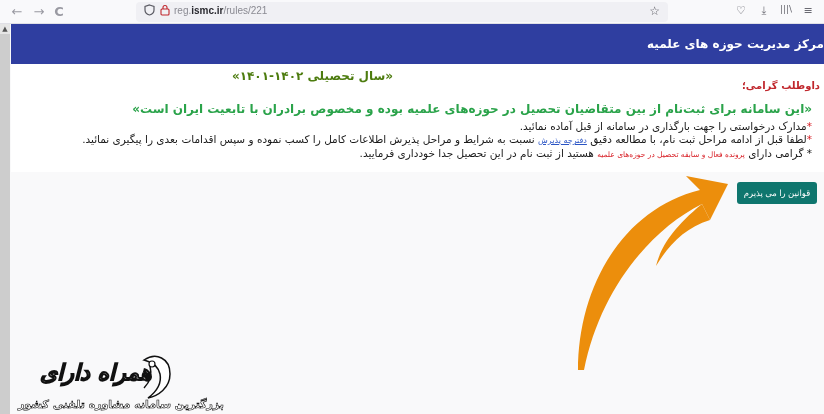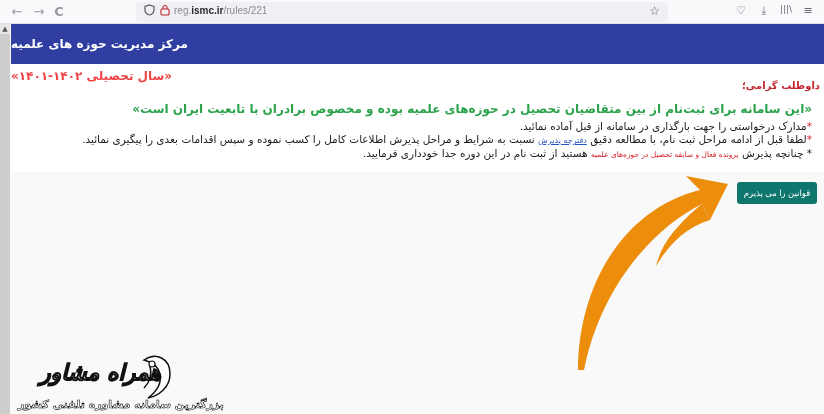--- a/index.html
+++ b/index.html
@@ -10,24 +10,24 @@
   .url-icon { position: absolute; top: 2px; width: 14px; height: 16px; font-size: 11px; line-height: 16px; color: #6a6a72; text-align: center; }
   .url-text { position: absolute; left: 38px; top: 3px; font-size: 10px; color: #8a8a92; font-family: "Liberation Sans", sans-serif; }
   .url-text b { color: #2a2a30; font-weight: 700; }
   .star { position: absolute; right: 8px; top: 2px; font-size: 12px; color: #5a5a62; }
   .toolbar-icon { position: absolute; top: 4px; font-size: 11px; color: #6a6a72; width: 16px; text-align: center; }
 
   .scrollbar { position: absolute; left: 0; top: 24px; width: 10px; height: 390px; background: #cdcdcd; }
   .scroll-up { position: absolute; left: 0; top: 24px; width: 10px; height: 10px; background: #e6e6e6; font-size: 7px; line-height: 10px; text-align: center; color: #555; }
 
   .page { position: absolute; left: 11px; top: 24px; width: 813px; height: 390px; direction: rtl; }
-  .header { position: absolute; left: 0; top: 0; width: 813px; height: 40px; background: #2f3ea0; color: #fff; text-align: left; font-size: 12px; line-height: 40px; font-weight: 600; }
+  .header { position: absolute; left: 0; top: 0; width: 813px; height: 40px; background: #2f3ea0; color: #fff; text-align: right; font-size: 12px; line-height: 40px; font-weight: 600; }
   .content { position: absolute; left: 0; top: 40px; width: 813px; height: 108px; background: #ffffff; }
   .greet { position: absolute; right: 4px; top: 7px; color: #c0262c; font-size: 10px; font-weight: 600; margin-top: 9px; }
-  .year { position: absolute; right: 210px; left: 0; top: 5px; text-align: left; color: #ef4444; font-size: 12px; font-weight: 700; }
+  .year { position: absolute; right: 210px; left: 0; top: 5px; text-align: center; color: #4d7c0f; font-size: 12px; font-weight: 700; }
   .intro { position: absolute; right: 12px; top: 38px; color: #2aa34a; font-size: 12px; font-weight: 600; white-space: nowrap; margin-left: 48px; }
   .rules { position: absolute; right: 12px; top: 56px; font-size: 10.5px; color: #1a1a1a; line-height: 13px; }
   .rule { white-space: nowrap; }
   .ast-red { color: #d81f26; }
   .ast-dark { color: #1a1a1a; }
   .link { color: #2a54c4; text-decoration: underline; font-size: 8px; }
   .red-small { color: #d81f26; font-size: 7.5px; text-align: center; }
   .accept-btn { position: absolute; right: 7px; top: 158px; width: 80px; height: 22px; background: #0f766e; color: #fff; font-size: 8.5px; border: none; border-radius: 3px; text-align: center; line-height: 22px; cursor: pointer; }
 
   .arrow { position: absolute; left: 560px; top: 170px; width: 190px; height: 200px; }
@@ -76,34 +76,34 @@
     <div class="intro">«این سامانه برای ثبت‌نام از بین متقاضیان تحصیل در حوزه‌های علمیه بوده و مخصوص برادران با تابعیت ایران است»</div>
 
     <div class="rules">
       <div class="rule">
         <span class="ast-red">*</span><span>مدارک درخواستی را جهت بارگذاری در سامانه از قبل آماده نمائید.</span>
       </div>
       <div class="rule">
         <span class="ast-red">*</span><span>لطفا قبل از ادامه مراحل ثبت نام، با مطالعه دقیق </span><a class="link">دفترچه پذیرش</a><span> نسبت به شرایط و مراحل پذیرش اطلاعات کامل را کسب نموده و سپس اقدامات بعدی را پیگیری نمائید.</span>
       </div>
       <div class="rule">
-        <span class="ast-dark">*</span> <span>چنانچه پذیرش </span><span class="red-small">پرونده فعال و سابقه تحصیل در حوزه‌های علمیه</span><span> هستید از ثبت نام در این دوره جدا خودداری فرمایید.</span>
+        <span class="ast-dark">*</span> <span>گرامی دارای </span><span class="red-small">پرونده فعال و سابقه تحصیل در حوزه‌های علمیه</span><span> هستید از ثبت نام در این تحصیل جدا خودداری فرمایید.</span>
       </div>
     </div>
   </div>
 
   <button class="accept-btn">قوانین را می پذیرم</button>
 </div>
 
 <svg class="arrow" viewBox="0 0 190 200">
   <path d="M18 200 C 18 120, 60 40, 140 20 L 126 6 L 168 14 L 150 50 L 142 34 C 90 60, 40 120, 24 200 Z" fill="#ec8e0c"></path>
   <path d="M142 34 C 110 60, 100 80, 96 96 C 108 76, 124 58, 150 50 Z" fill="#ec8e0c"></path>
 </svg>
 
 <div class="logo">
   <svg class="logo-emblem" viewBox="0 0 40 52">
     <path d="M8 8 C 20 0, 34 6, 34 22 C 34 36, 22 44, 12 46 C 20 40, 26 32, 24 22 C 22 14, 16 10, 8 8 Z" fill="#fff" stroke="#111" stroke-width="1.5"></path>
     <path d="M14 14 C 16 22, 14 30, 8 36" fill="none" stroke="#111" stroke-width="1.5"></path>
     <circle cx="16" cy="12" r="3" fill="#fff" stroke="#111" stroke-width="1.2"></circle>
   </svg>
-  <div class="logo-title">همراه مشاور</div>
+  <div class="logo-title">همراه دارای</div>
   <div class="logo-sub">بزرگترین سامانه مشاوره تلفنی کشور</div>
 </div>
 
 </body></html>

